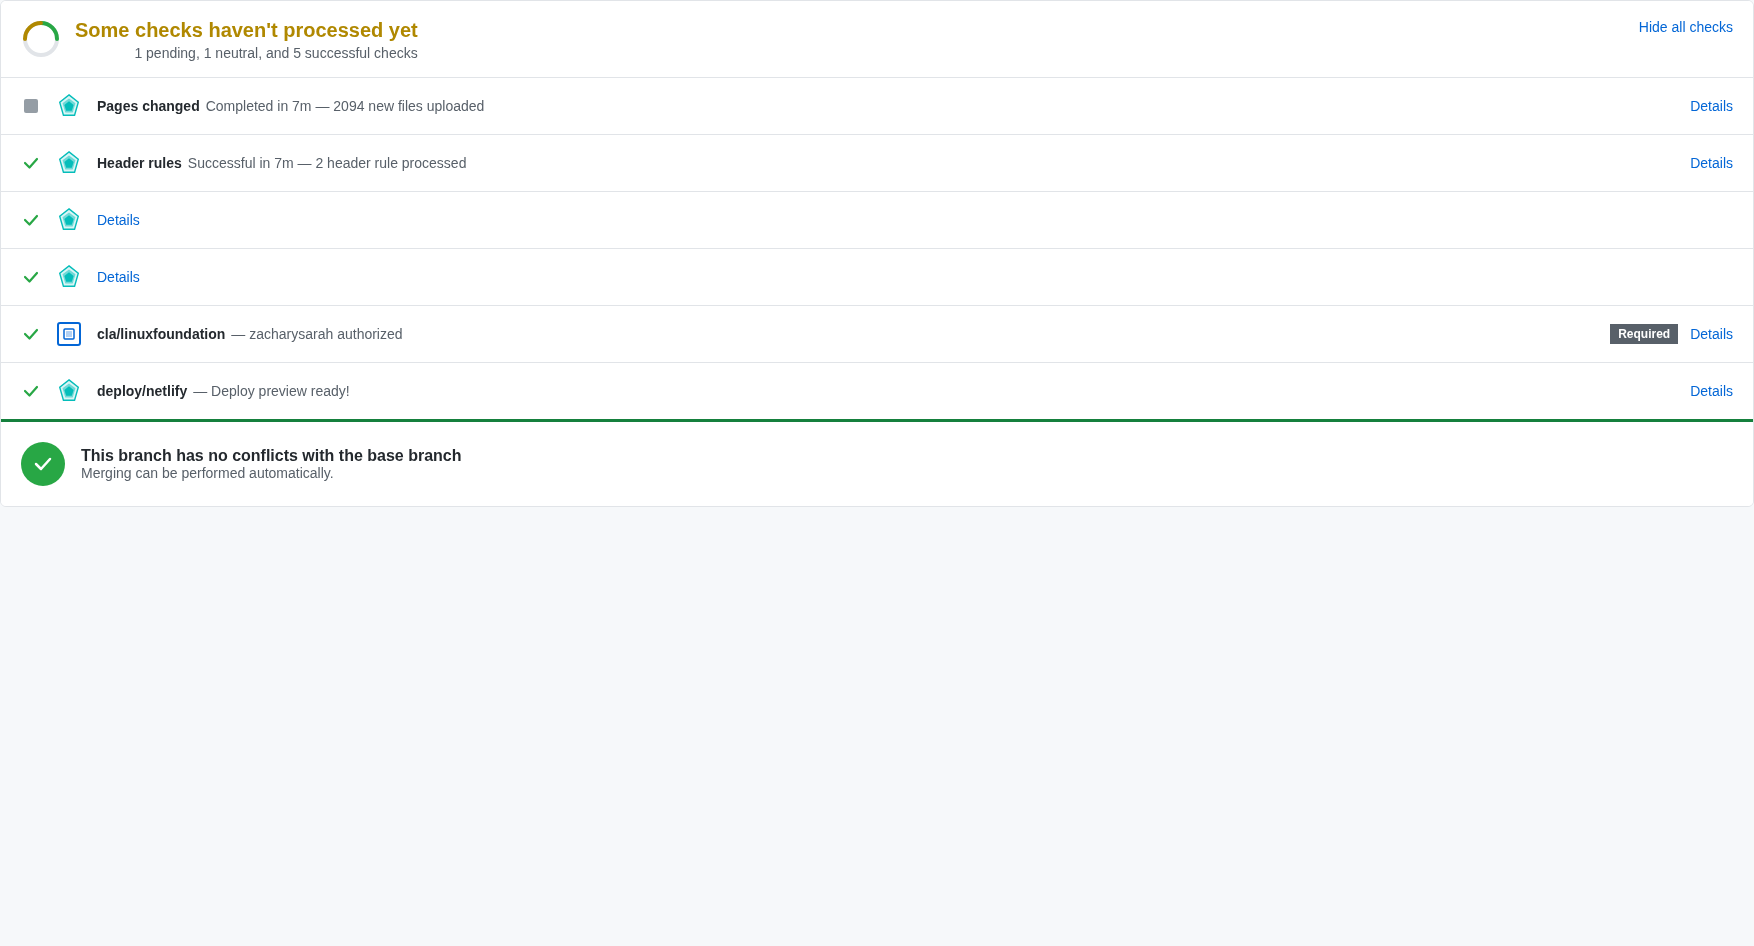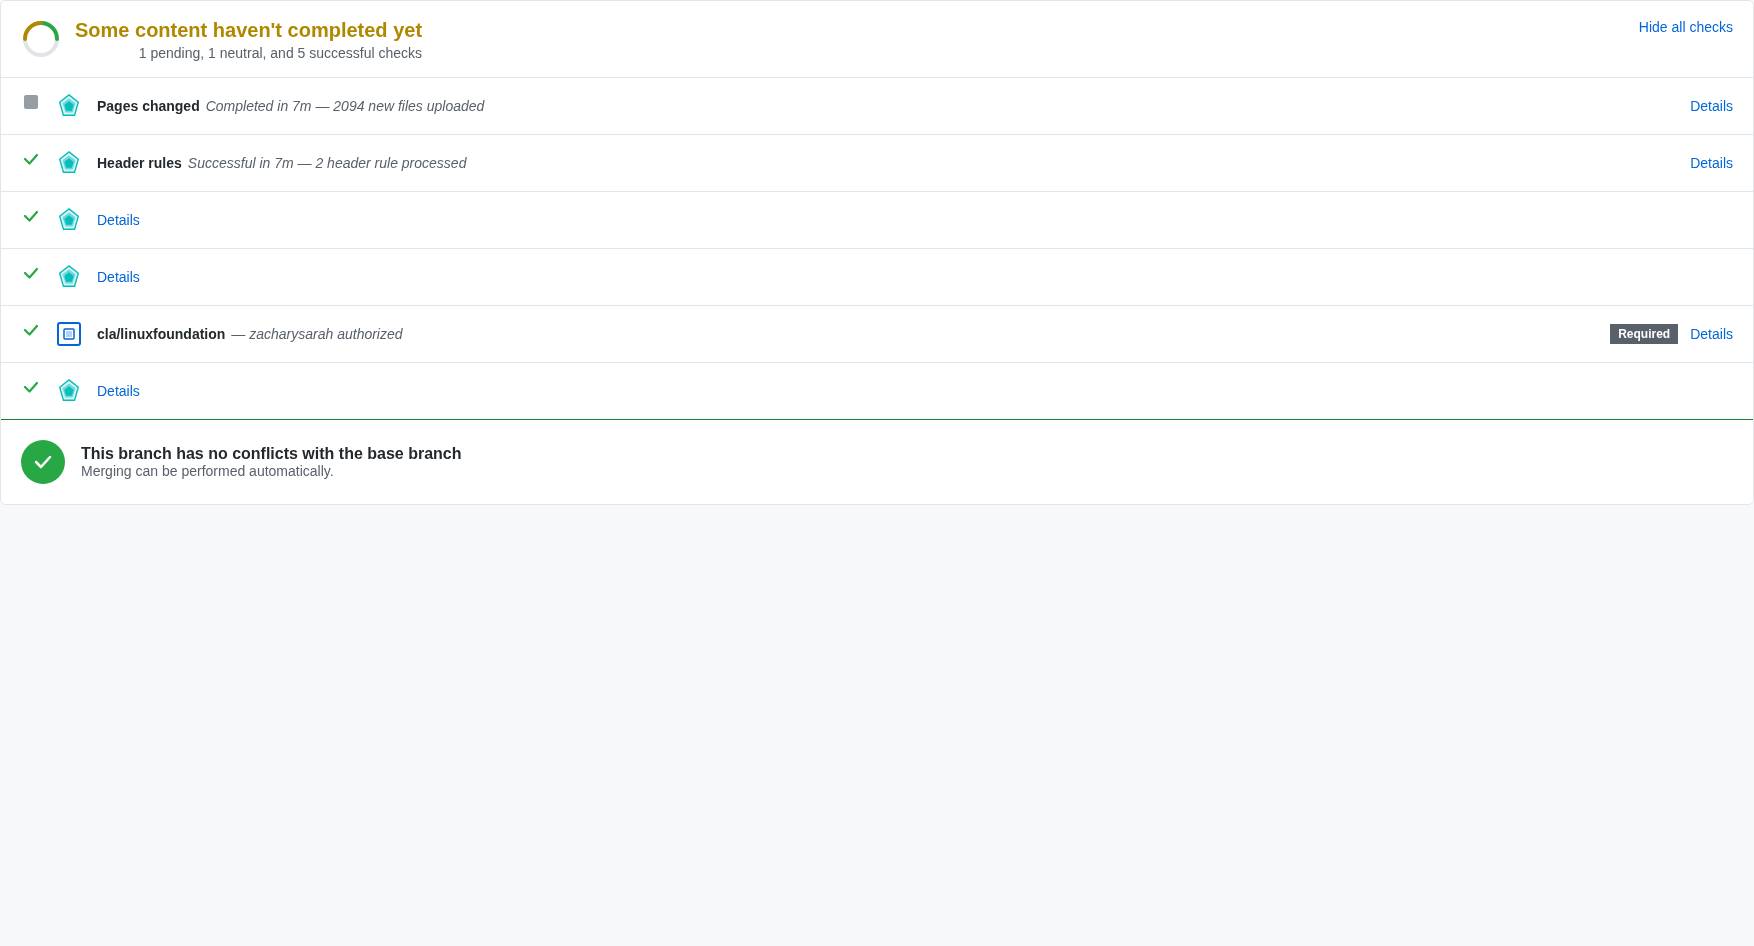--- a/index.html
+++ b/index.html
@@ -55,20 +55,21 @@
       text-decoration: none;
       white-space: nowrap;
       padding-top: 2px;
       cursor: pointer;
       text-align: center;
     }
 
     
     .check-row {
       display: flex;
+      align-items: center;
       padding: 14px 20px;
       border-bottom: 1px solid #e1e4e8;
       background: #fff;
       gap: 14px;
     }
     .check-row:last-of-type {
       border-bottom: none;
     }
     .status-icon {
       width: 20px;
@@ -93,21 +94,20 @@
       gap: 6px;
       font-size: 14px;
       color: #586069;
     }
     .check-name {
       font-weight: 600;
       color: #24292e;
     }
     .check-desc {
       color: #586069;
-      font-style: italic;
     }
     .check-actions {
       display: flex;
       align-items: center;
       gap: 12px;
       flex-shrink: 0;
     }
     .required-badge {
       background: #586069;
       color: #fff;
@@ -123,21 +123,21 @@
       cursor: pointer;
     }
 
     
     .merge-section {
       display: flex;
       align-items: center;
       gap: 16px;
       padding: 20px 20px;
       background: #fff;
-      border-top: 1px solid #15803d;
+      border-top: 3px solid #15803d;
     }
     .merge-icon-circle {
       width: 44px;
       height: 44px;
       border-radius: 50%;
       background: #28a745;
       display: flex;
       align-items: center;
       justify-content: center;
       flex-shrink: 0;
@@ -186,21 +186,21 @@
 
   <div class="checks-header">
     <div class="checks-header-left">
 
       <svg class="spinner-icon" viewBox="0 0 40 40" fill="none" xmlns="http://www.w3.org/2000/svg">
         <circle cx="20" cy="20" r="16" stroke="#e1e4e8" stroke-width="4"></circle>
         <path d="M20 4 A16 16 0 0 1 36 20" stroke="#28a745" stroke-width="4" stroke-linecap="round"></path>
         <path d="M20 4 A16 16 0 0 0 4 20" stroke="#b08800" stroke-width="4" stroke-linecap="round"></path>
       </svg>
       <div class="checks-header-text">
-        <div class="checks-header-title">Some content haven't completed yet</div>
+        <div class="checks-header-title">Some checks haven't processed yet</div>
         <div class="checks-header-subtitle">1 pending, 1 neutral, and 5 successful checks</div>
       </div>
     </div>
     <a class="hide-all-link">Hide all checks</a>
   </div>
 
   <div id="checks-list">
       <div class="check-row">
     <div class="status-icon">
           <div class="square-icon"></div>
@@ -313,20 +313,24 @@
     </svg>
         </div>
     <div class="check-icon">
           <svg class="netlify-diamond" viewBox="0 0 28 28" fill="none" xmlns="http://www.w3.org/2000/svg">
     <polygon points="14,2 24,10 20,24 8,24 4,10" fill="#05bdba" opacity="0.15"></polygon>
     <polygon points="14,2 24,10 20,24 8,24 4,10" fill="none" stroke="#05bdba" stroke-width="1.5"></polygon>
     <polygon points="14,6 21,11 18,21 10,21 7,11" fill="#05bdba" opacity="0.5"></polygon>
     <polygon points="14,9 19,13 17,19 11,19 9,13" fill="#05bdba"></polygon>
   </svg>
         </div>
+    <div class="check-info">
+      <span class="check-name">deploy/netlify</span>
+      <span class="check-desc">— Deploy preview ready!</span>
+    </div>
     <div class="check-actions">
 
       <a class="details-link">Details</a>
     </div>
   </div>
     </div>
 
   <div class="merge-section">
     <div class="merge-icon-circle">
       <svg width="22" height="22" viewBox="0 0 22 22" fill="none" xmlns="http://www.w3.org/2000/svg">

